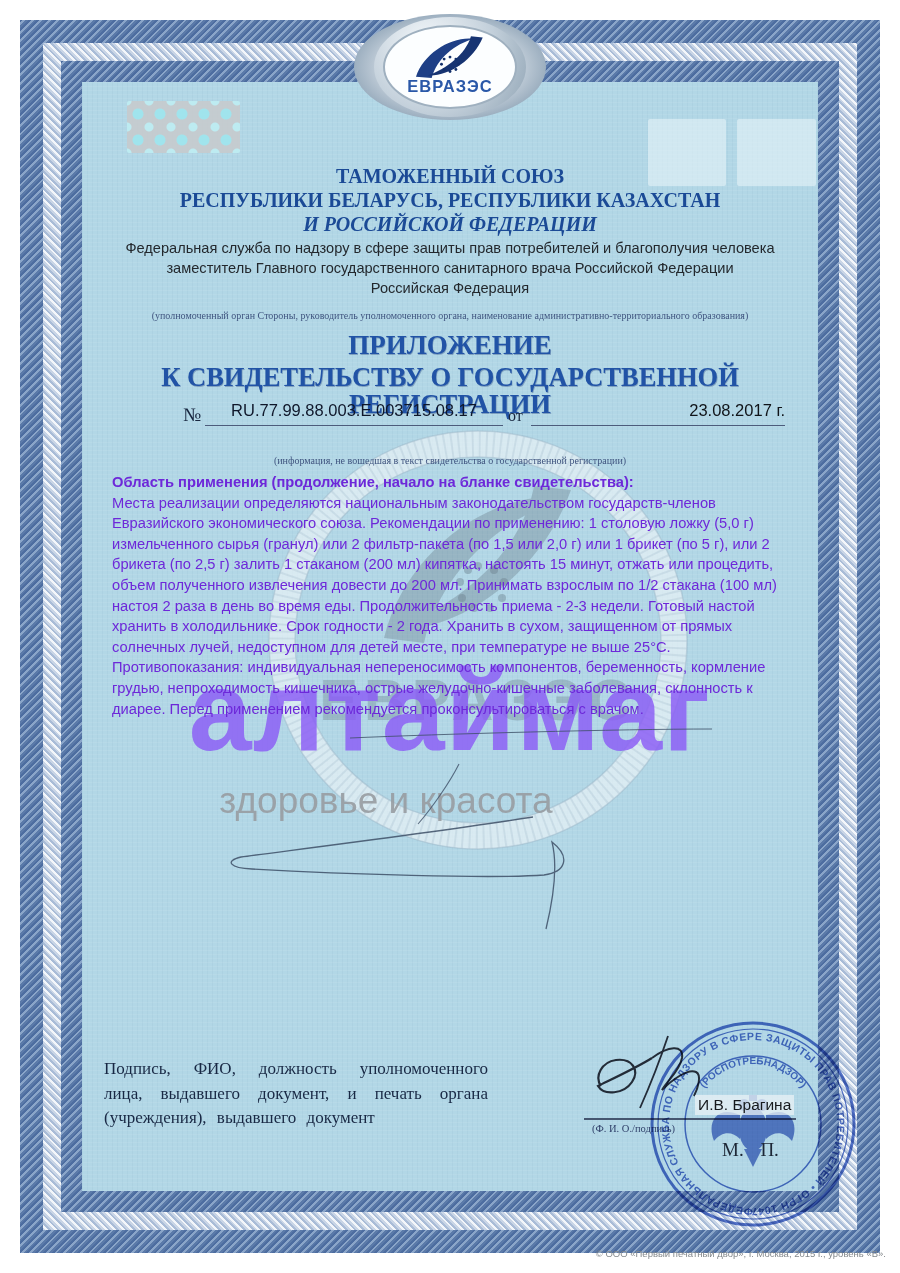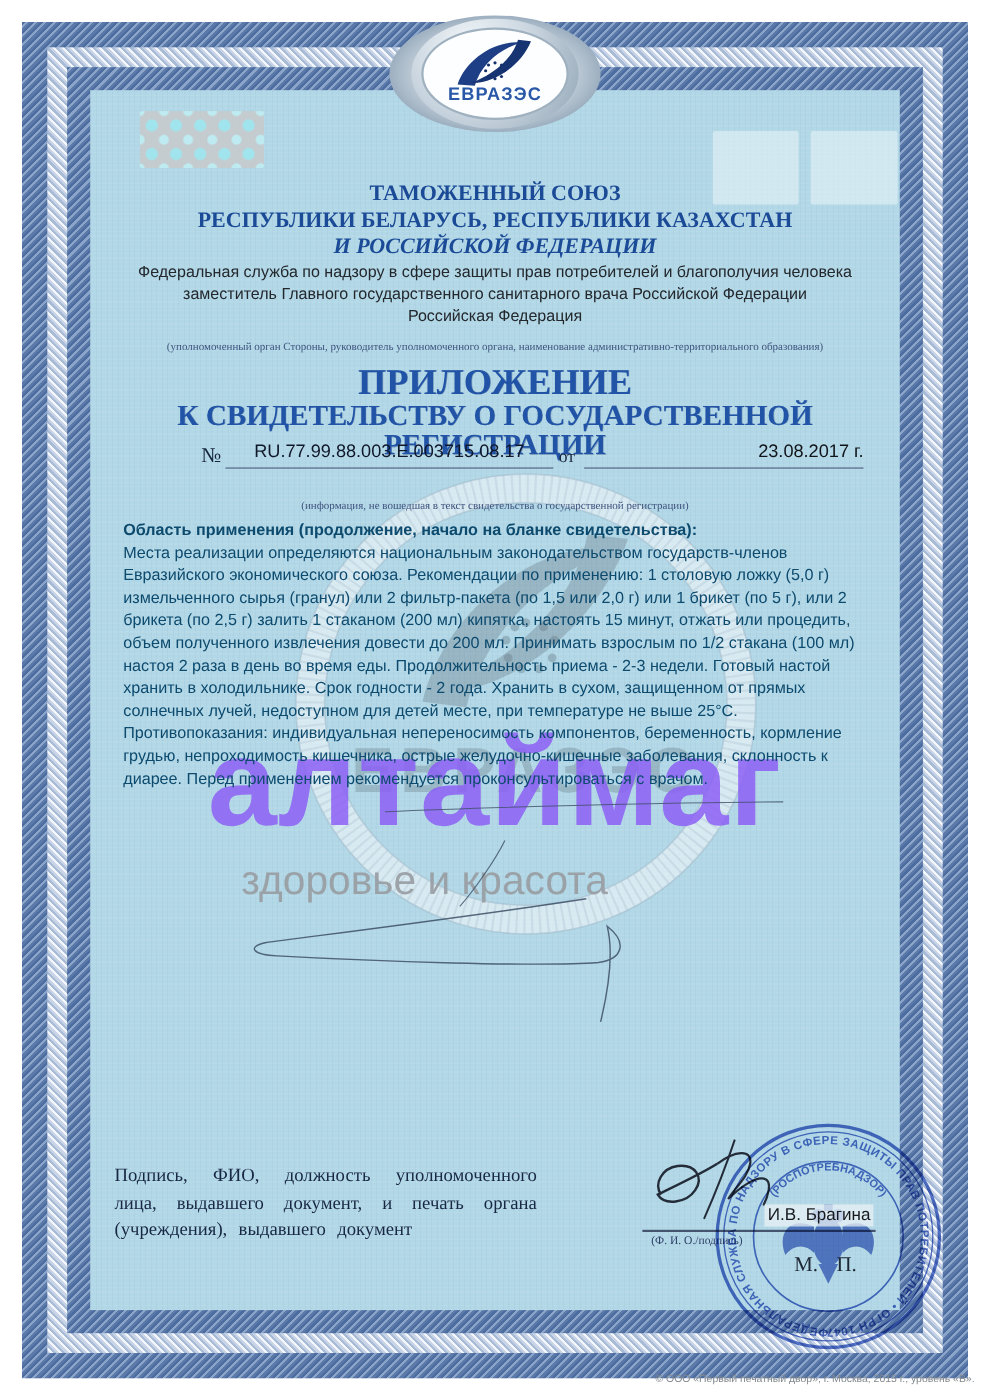--- a/index.html
+++ b/index.html
@@ -35,34 +35,34 @@
   .wm-tagline{position:absolute;left:0;top:782px;width:772px;text-align:center;
      font-size:37px;color:#989da2;opacity:.9;line-height:1;user-select:none;}
   
   .ctext{position:absolute;left:85px;width:730px;text-align:center;}
   .h-serif{font-family:"Liberation Serif",serif;font-weight:bold;color:#1b4a96;font-size:20px;line-height:1;}
   .t1{top:166px;}.t2{top:190px;}.t3{top:214px;font-style:italic;}
   .agency{font-size:14.6px;color:#23282d;line-height:1;}
   .a1{top:241px;}.a2{top:261px;}.a3{top:281px;}
   .note{font-family:"Liberation Serif",serif;font-size:10px;color:#3f547f;line-height:1;}
   .n1{top:311px;}.n2{top:456px;}
-  .title1{top:332px;font-size:33px;color:#2153a6;text-shadow:.6px .6px 0 rgba(30,60,120,.35);}
+  .title1{top:332px;font-size:27px;color:#2153a6;text-shadow:.6px .6px 0 rgba(30,60,120,.35);}
   .title2{top:364px;font-size:26.5px;color:#2153a6;text-shadow:.6px .6px 0 rgba(30,60,120,.35);}
   .numrow{position:absolute;left:0;top:401px;width:900px;height:28px;
      font-family:"Liberation Serif",serif;color:#17263f;}
   .no-label{position:absolute;left:183px;top:3px;font-size:19px;}
   .num-line{position:absolute;left:205px;top:0;width:298px;text-align:center;
      border-bottom:1px solid #4c5c7c;font-family:"Liberation Sans",sans-serif;
      font-size:16.5px;color:#0f172a;padding-bottom:5px;}
   .ot-label{position:absolute;left:508px;top:6px;font-size:16px;}
   .date-line{position:absolute;left:531px;top:0;width:254px;text-align:right;
      border-bottom:1px solid #4c5c7c;font-family:"Liberation Sans",sans-serif;
      font-size:16.5px;color:#101419;padding-bottom:5px;}
   .body-block{position:absolute;left:112px;top:472px;width:708px;text-align:left;
-     color:#0c4a6e;font-size:14.7px;line-height:20.6px;}
+     color:#6d28d9;font-size:14.7px;line-height:20.6px;}
   .body-heading{font-weight:bold;}
   .body-text{white-space:pre-line;}
   
   .inklayer{position:absolute;inset:0;pointer-events:none;}
   
   .bottom-left{position:absolute;left:104px;top:1057px;width:384px;
      font-family:"Liberation Serif",serif;font-size:17px;line-height:1.45;
      color:#182844;text-align:justify;word-spacing:6px;}
   .fio-line{position:absolute;left:584px;top:1118px;width:212px;height:1.5px;background:#45556f;}
   .fio-caption{position:absolute;left:592px;top:1123px;font-family:"Liberation Serif",serif;

